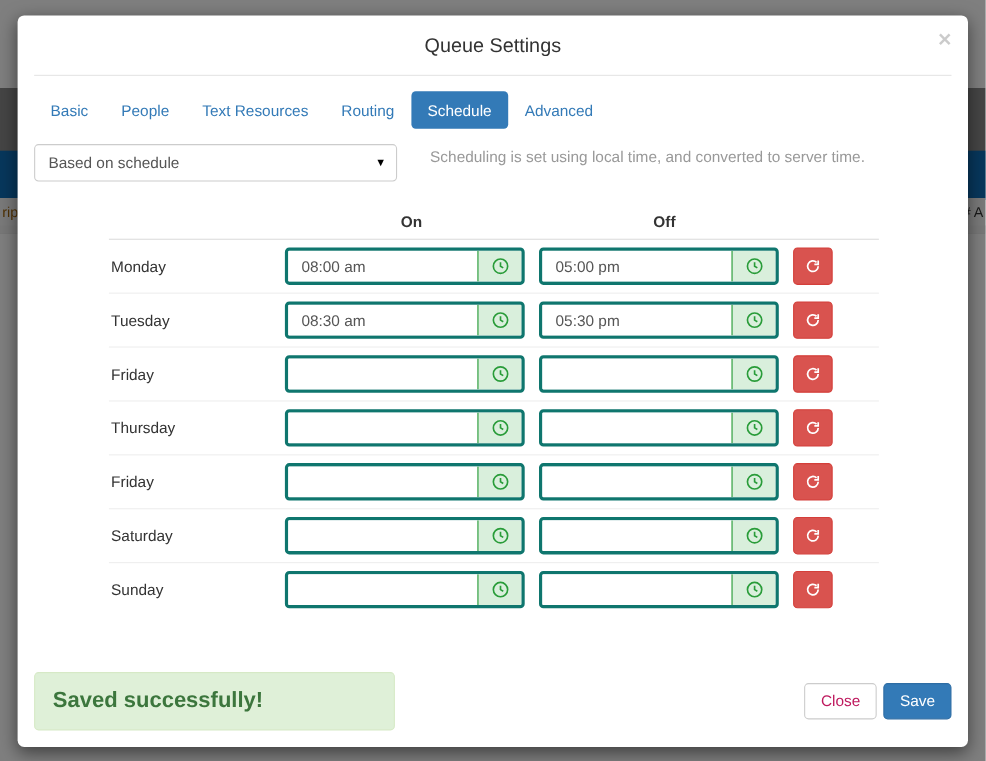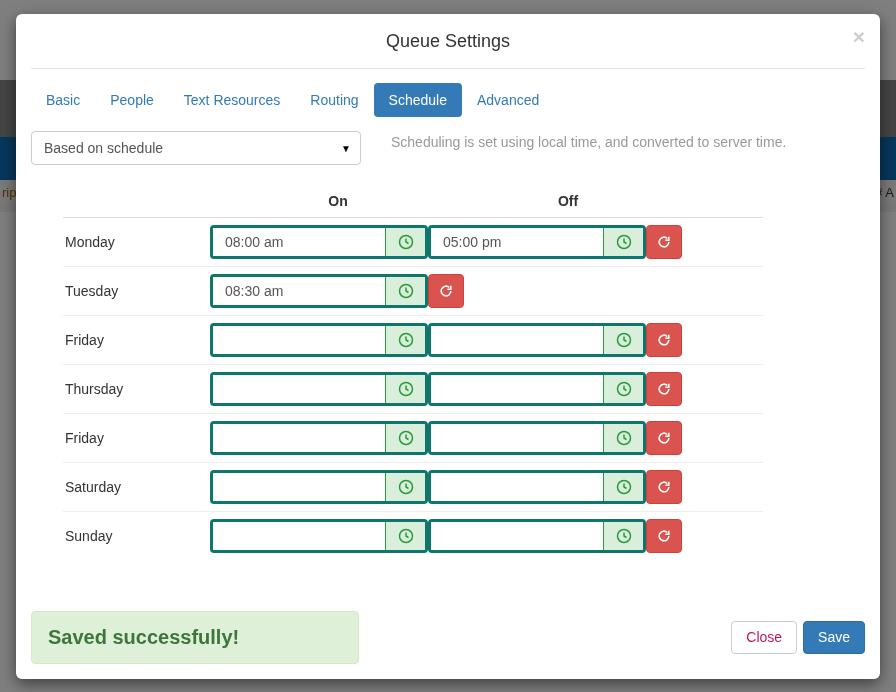--- a/index.html
+++ b/index.html
@@ -24,27 +24,27 @@
     .tabs li { padding: 9px 15px; border-radius: 4px; cursor: pointer; color: #337ab7; font-size: 14px; }
     .tabs li.active { background: #337ab7; color: #fff; }
     
     .top-row { display: flex; gap: 30px; margin-bottom: 20px; }
     .select-wrap { flex: 0 0 330px; }
     select.form-control { width: 100%; height: 34px; padding: 6px 12px; font-size: 14px; border: 1px solid #ccc; border-radius: 4px; background: #fff; color: #555; appearance: none; -webkit-appearance: none; background-image: none; position: relative; }
     .select-container { position: relative; }
     .select-caret { position: absolute; right: 10px; top: 50%; transform: translateY(-50%); pointer-events: none; font-size: 10px; color: #000; }
     .help-text { color: #999; flex: 1; padding-top: 2px; line-height: 1.4; }
 
-    .sched-table { width: 700px; margin: 0 0 0 32px; }
+    .sched-table { width: 700px; margin: 0 0 0 68px; }
     .sched-head { display: flex; border-bottom: 1px solid #ddd; padding: 8px 0; }
     .col-day { width: 160px; }
     .col-time { width: 230px; text-align: center; font-weight: 700; font-size: 14px; }
     .col-act { width: 40px; }
     
-    .sched-row { display: flex; align-items: center; border-bottom: 1px solid #eee; padding: 7px 0; }
+    .sched-row { display: flex; align-items: center; border-bottom: 1px solid #eee; padding: 7px 0; gap: 13px; }
     .sched-row:last-child { border-bottom: none; }
     .day-label { width: 147px; font-size: 14px; padding-left: 2px; }
     
     .time-group { display: flex; width: 218px; border: 3px solid #0f766e; border-radius: 4px; overflow: hidden; height: 34px; }
     .time-input { flex: 1; border: none; padding: 6px 12px; font-size: 14px; color: #555; outline: none; min-width: 0; }
     .time-btn { width: 40px; background: #d9efdc; border: none; border-left: 1px solid #299c39; display: flex; align-items: center; justify-content: center; cursor: pointer; color: #299c39; flex-shrink: 0; }
     
     .reset-btn { width: 36px; height: 34px; background: #d9534f; border: 1px solid #d43f3a; border-radius: 4px; display: flex; align-items: center; justify-content: center; cursor: pointer; color: #fff; }
     
     .modal-footer { padding: 15px; display: flex; align-items: center; justify-content: space-between; }
@@ -131,20 +131,29 @@
             <div class="day-label">Tuesday</div>
             <div class="time-group">
               <input class="time-input" type="text" value="08:30 am" style="">
               <button class="time-btn">
                 <svg width="16" height="16" viewBox="0 0 16 16" fill="none" stroke="currentColor" stroke-width="1.5">
                   <circle cx="8" cy="8" r="6.5"></circle>
                   <path d="M8 4.5V8l2.5 1.5"></path>
                 </svg>
               </button>
             </div>
+            <div class="time-group">
+              <input class="time-input" type="text" value="05:30 pm" style="">
+              <button class="time-btn">
+                <svg width="16" height="16" viewBox="0 0 16 16" fill="none" stroke="currentColor" stroke-width="1.5">
+                  <circle cx="8" cy="8" r="6.5"></circle>
+                  <path d="M8 4.5V8l2.5 1.5"></path>
+                </svg>
+              </button>
+            </div>
             <button class="reset-btn">
               <svg width="14" height="14" viewBox="0 0 16 16" fill="none" stroke="currentColor" stroke-width="1.8">
                 <path d="M13.5 8a5.5 5.5 0 1 1-1.7-4"></path>
                 <path d="M13.5 2v4h-4" fill="none"></path>
               </svg>
             </button>
           </div>
           <div class="sched-row">
             <div class="day-label">Friday</div>
             <div class="time-group">

